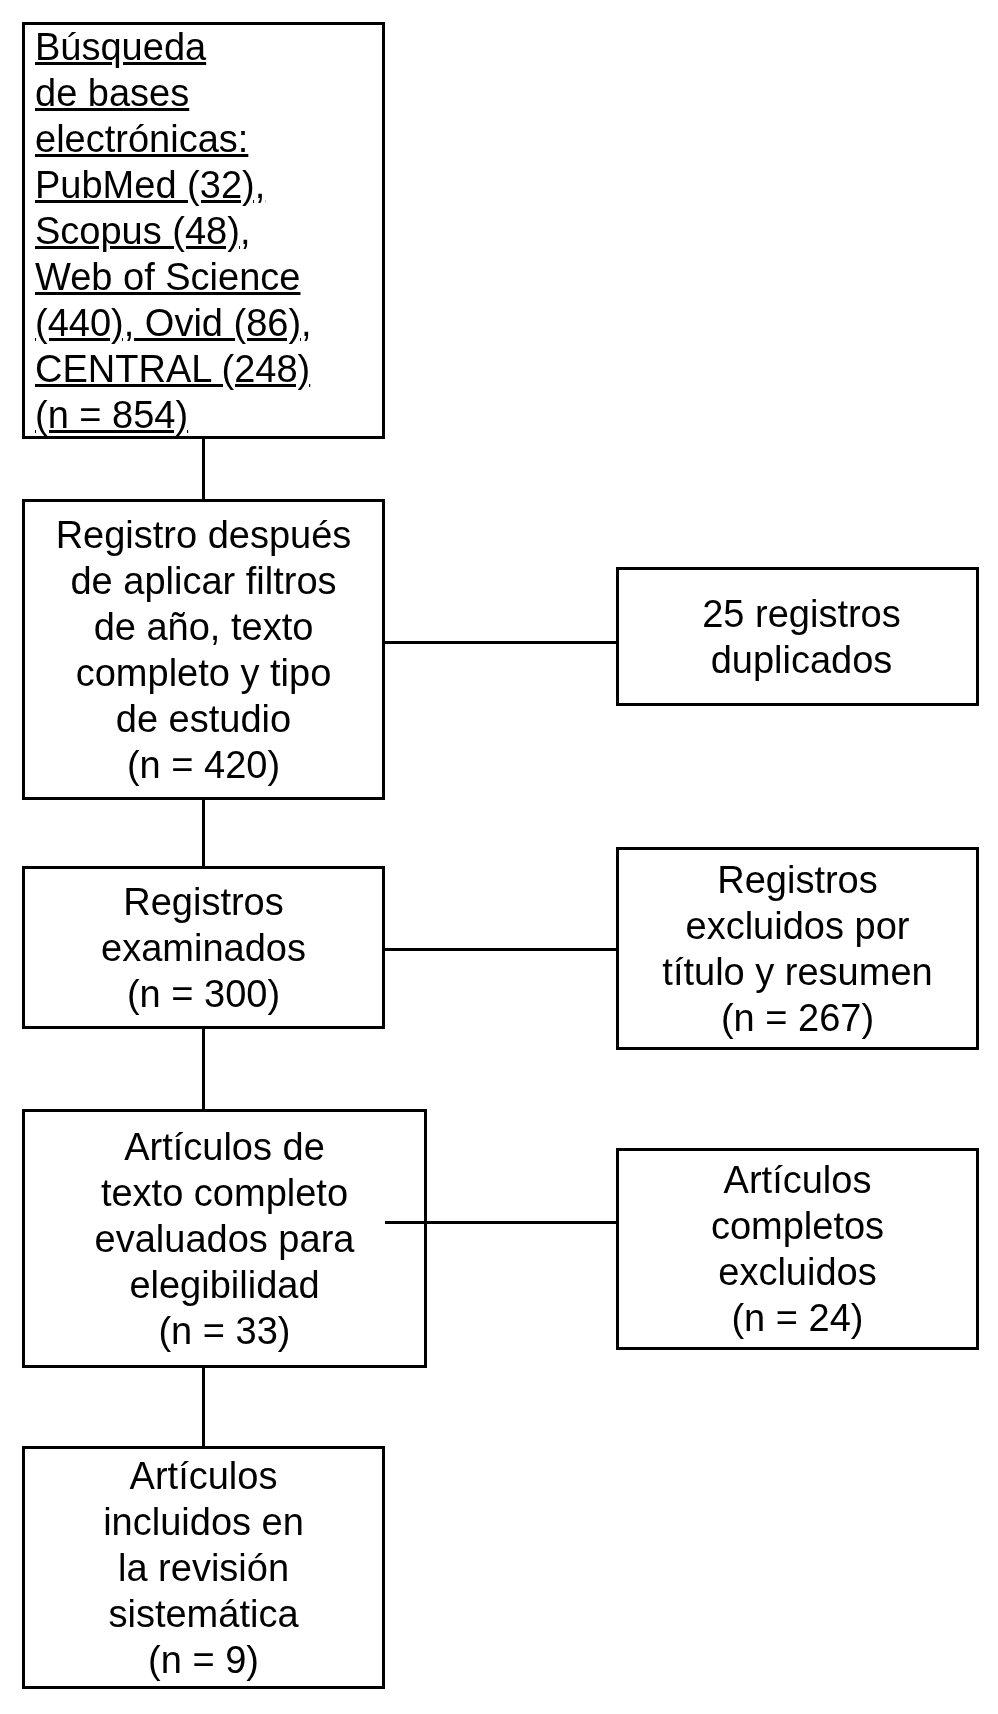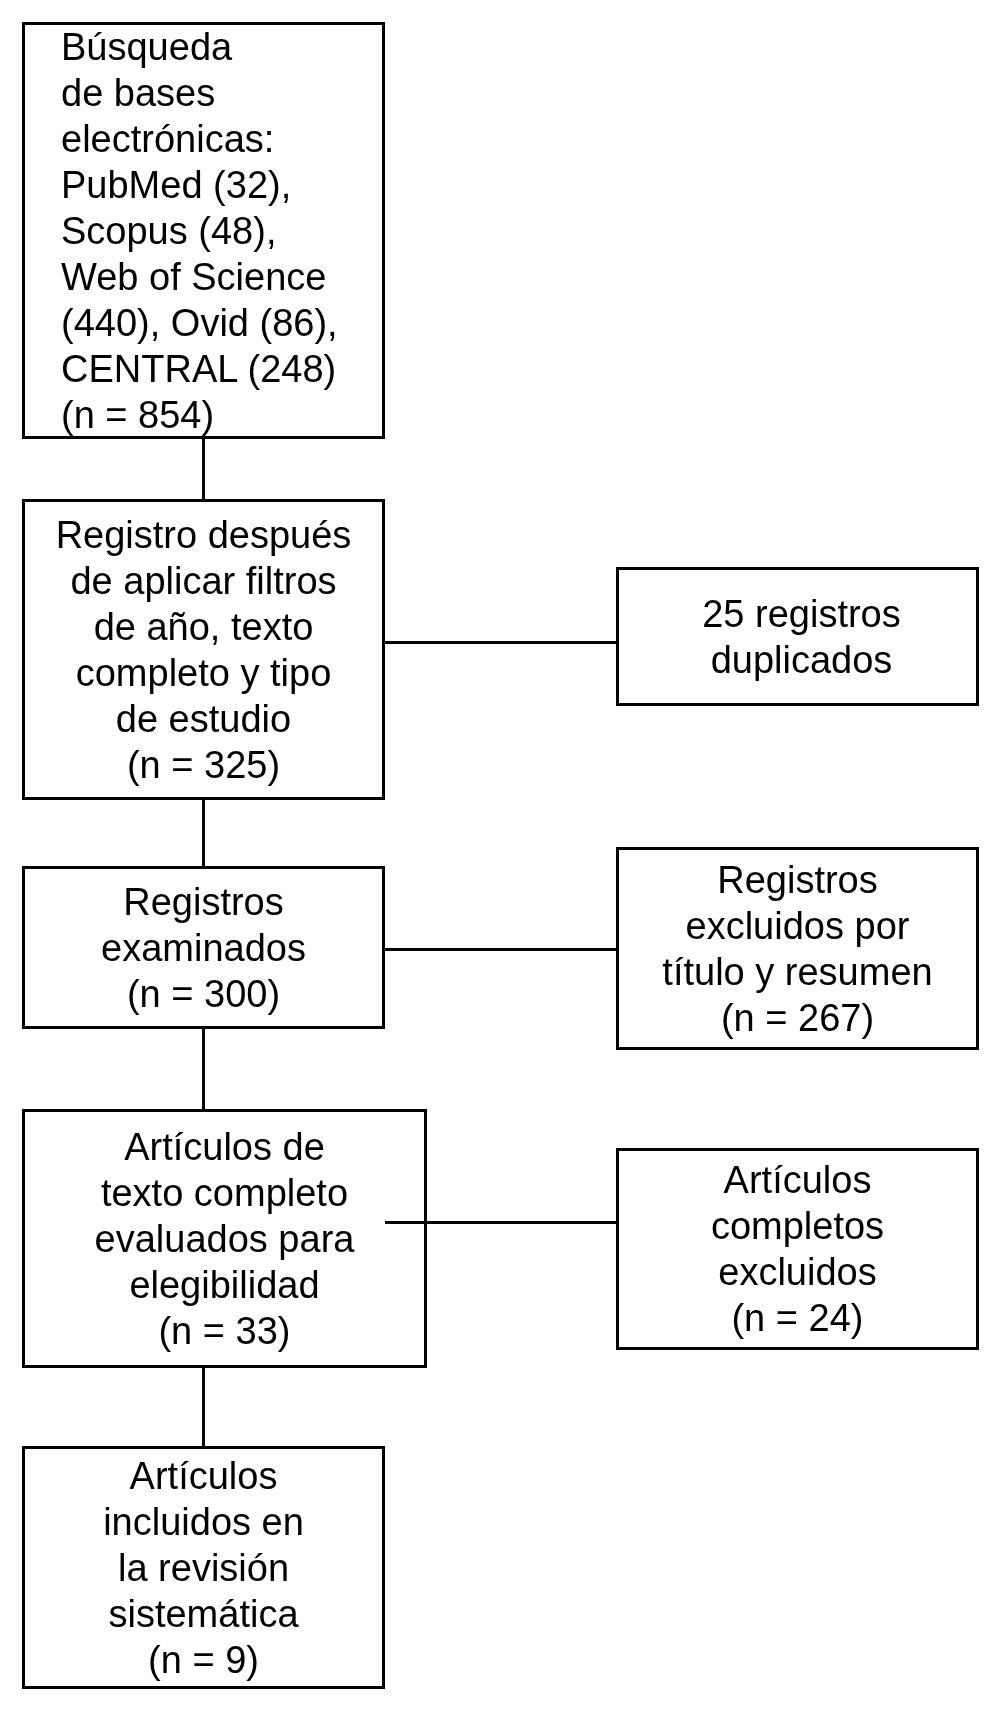--- a/index.html
+++ b/index.html
@@ -29,21 +29,22 @@
     text-align: center;
     font-size: 38px;
     line-height: 46px;
     color: #000000;
   }
   .box.align-left {
     justify-content: flex-start;
   }
   .box.align-left .txt {
     text-align: left;
-    padding-left: 36px;
+    padding-left: 10px;
+    text-decoration: underline;
   }
   .line {
     position: absolute;
     background: #000000;
   }
 
   
   #box-search   { left: 22px;  top: 22px;   width: 363px; height: 417px; }
   #box-filters  { left: 22px;  top: 499px;  width: 363px; height: 301px; }
   #box-screened { left: 22px;  top: 866px;  width: 363px; height: 163px; }
@@ -82,21 +83,21 @@
 CENTRAL (248)
 (n = 854)</span>
   </div>
 
   <div class="box" id="box-filters">
     <span class="txt">Registro después
 de aplicar filtros
 de año, texto
 completo y tipo
 de estudio
-(n = 325)</span>
+(n = 420)</span>
   </div>
 
   <div class="box" id="box-screened">
     <span class="txt">Registros
 examinados
 (n = 300)</span>
   </div>
 
   <div class="box" id="box-fulltext">
     <span class="txt">Artículos de

